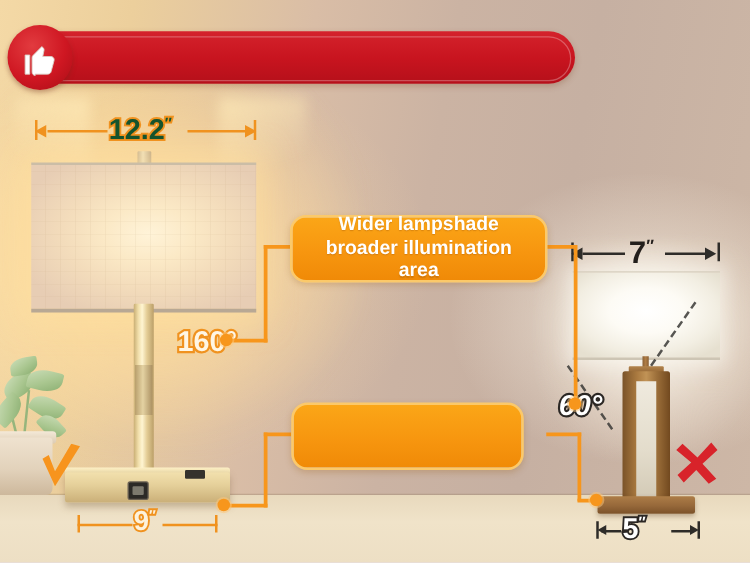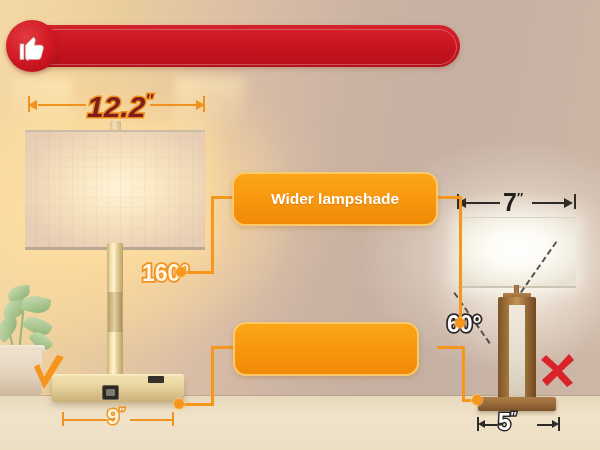--- a/index.html
+++ b/index.html
@@ -292,26 +292,25 @@
   .arrow-l-dark   { border-right: 9px solid #2e2c29; }
   .arrow-r-dark   { border-left: 9px solid #2e2c29; }
 
   .dim-label {
     position: absolute;
     font-weight: bold;
     white-space: nowrap;
     line-height: 1;
   }
   .lbl-orange {
-    color: #7f1d1d;
-    font-size: 30px;
+    color: #14532d;
+    font-size: 23px;
     -webkit-text-stroke: 3px #f0921f;
     paint-order: stroke fill;
     text-shadow: 0 1px 0 rgba(200,120,20,0.35);
-    font-style: italic;
   }
   .lbl-orange-sm {
     color: #fdf2dc;
     font-size: 22px;
     -webkit-text-stroke: 3px #f0921f;
     paint-order: stroke fill;
   }
   .lbl-dark {
     color: #231f1c;
     font-size: 25px;
@@ -339,20 +338,21 @@
     color: #fff6e4;
     font-size: 23px;
     -webkit-text-stroke: 3.5px #f0921f;
     paint-order: stroke fill;
   }
   .angle-dark {
     color: #ffffff;
     font-size: 23px;
     -webkit-text-stroke: 3.5px #2b2724;
     paint-order: stroke fill;
+    font-style: italic;
   }
 
   
   .callout {
     position: absolute;
     background: linear-gradient(180deg, #fba617 0%, #f7960f 55%, #f08a07 100%);
     border: 2px solid #fbc96a;
     border-radius: 13px;
     color: #ffffff;
     font-weight: bold;
@@ -523,20 +523,21 @@
   <div class="conn-dot" style="left:174px; top:399px;"></div>
 
   <div class="conn conn-h" style="left:437px; top:346px; width:28px;"></div>
   <div class="conn conn-v" style="left:462px; top:346px; height:55px;"></div>
   <div class="conn conn-h" style="left:462px; top:399px; width:14px;"></div>
   <div class="conn-dot" style="left:472px; top:395px;"></div>
 
   <div class="callout" style="left:232px; top:172px; width:206px; height:54px;">
     <div>
       <span>Wider lampshade</span><br>
+      <span>broader illumination area</span>
     </div>
   </div>
 
   <div class="callout" style="left:233px; top:322px; width:186px; height:54px;">
     <div>
       <br>
     </div>
   </div>
 
   <div class="check-mark">

